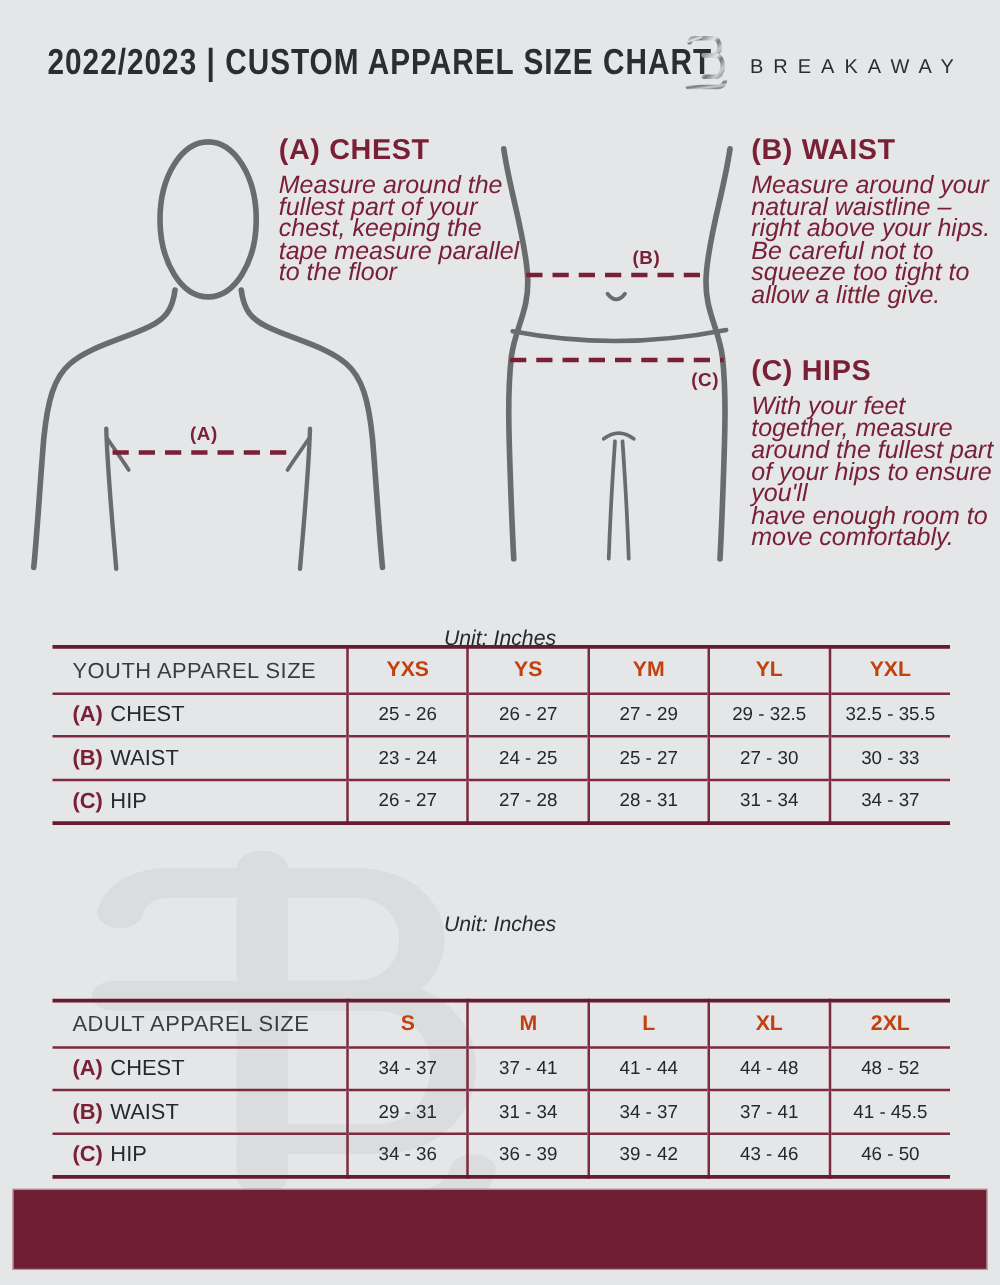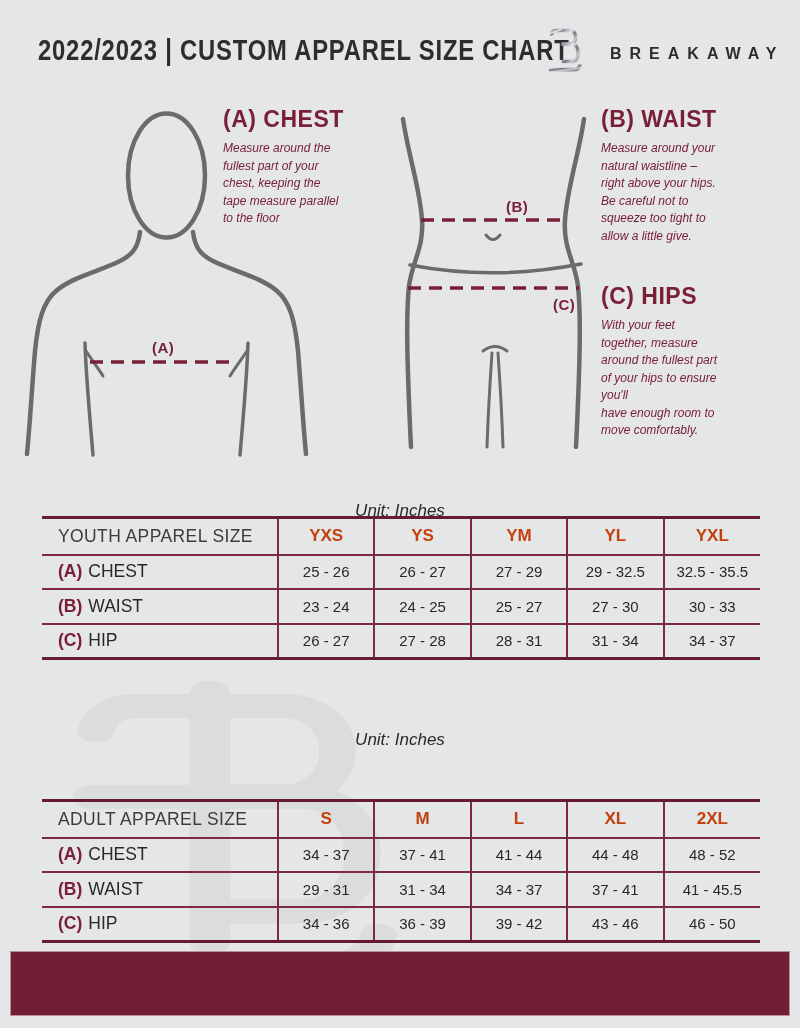--- a/index.html
+++ b/index.html
@@ -22,39 +22,39 @@
   .watermark{position:absolute;left:55px;top:676px;width:410px;height:332px;z-index:0;opacity:.9;}
   
   .main-title{
     position:absolute;left:38px;top:34px;z-index:2;
     font-size:29px;font-weight:700;color:var(--dark);letter-spacing:1px;
     transform:scaleX(.82);transform-origin:left top;white-space:nowrap;
   }
   .brand{position:absolute;left:546px;top:26px;z-index:2;display:flex;align-items:center;}
   .logo{width:44px;height:50px;display:block;}
   .brand-name{
-    font-size:16px;font-weight:700;color:var(--dark);
-    letter-spacing:8px;margin-left:20px;margin-top:6px;white-space:nowrap;
+    font-size:16px;font-weight:400;color:var(--dark);
+    letter-spacing:8px;margin-left:10px;margin-top:6px;white-space:nowrap;
   }
   
   .fig{position:absolute;z-index:1;}
   .fig-upper{left:12px;top:105px;width:300px;height:356px;}
   .fig-lower{left:390px;top:112px;width:210px;height:348px;}
   .fig svg{position:absolute;left:0;top:0;width:100%;height:100%;}
   .fig-label{
     position:absolute;font-size:15px;font-weight:700;color:var(--maroon);
     letter-spacing:.5px;
   }
   
   .inst-head{
     position:absolute;z-index:1;font-size:23px;font-weight:700;color:var(--maroon);
     letter-spacing:.5px;white-space:nowrap;
   }
   .inst-body{
-    position:absolute;z-index:1;width:225px;font-size:12px;font-style:italic;
+    position:absolute;z-index:1;width:225px;font-size:20px;font-style:italic;
     color:var(--maroon);line-height:17.5px;white-space:pre-line;
   }
   
   .tbl-title{
     position:absolute;left:0;width:800px;text-align:center;z-index:1;
     font-size:19px;font-weight:700;color:#28292b;letter-spacing:.3px;
   }
   .tbl-sub{
     position:absolute;left:0;width:800px;text-align:center;z-index:1;
     font-size:17px;font-style:italic;color:#28292b;

